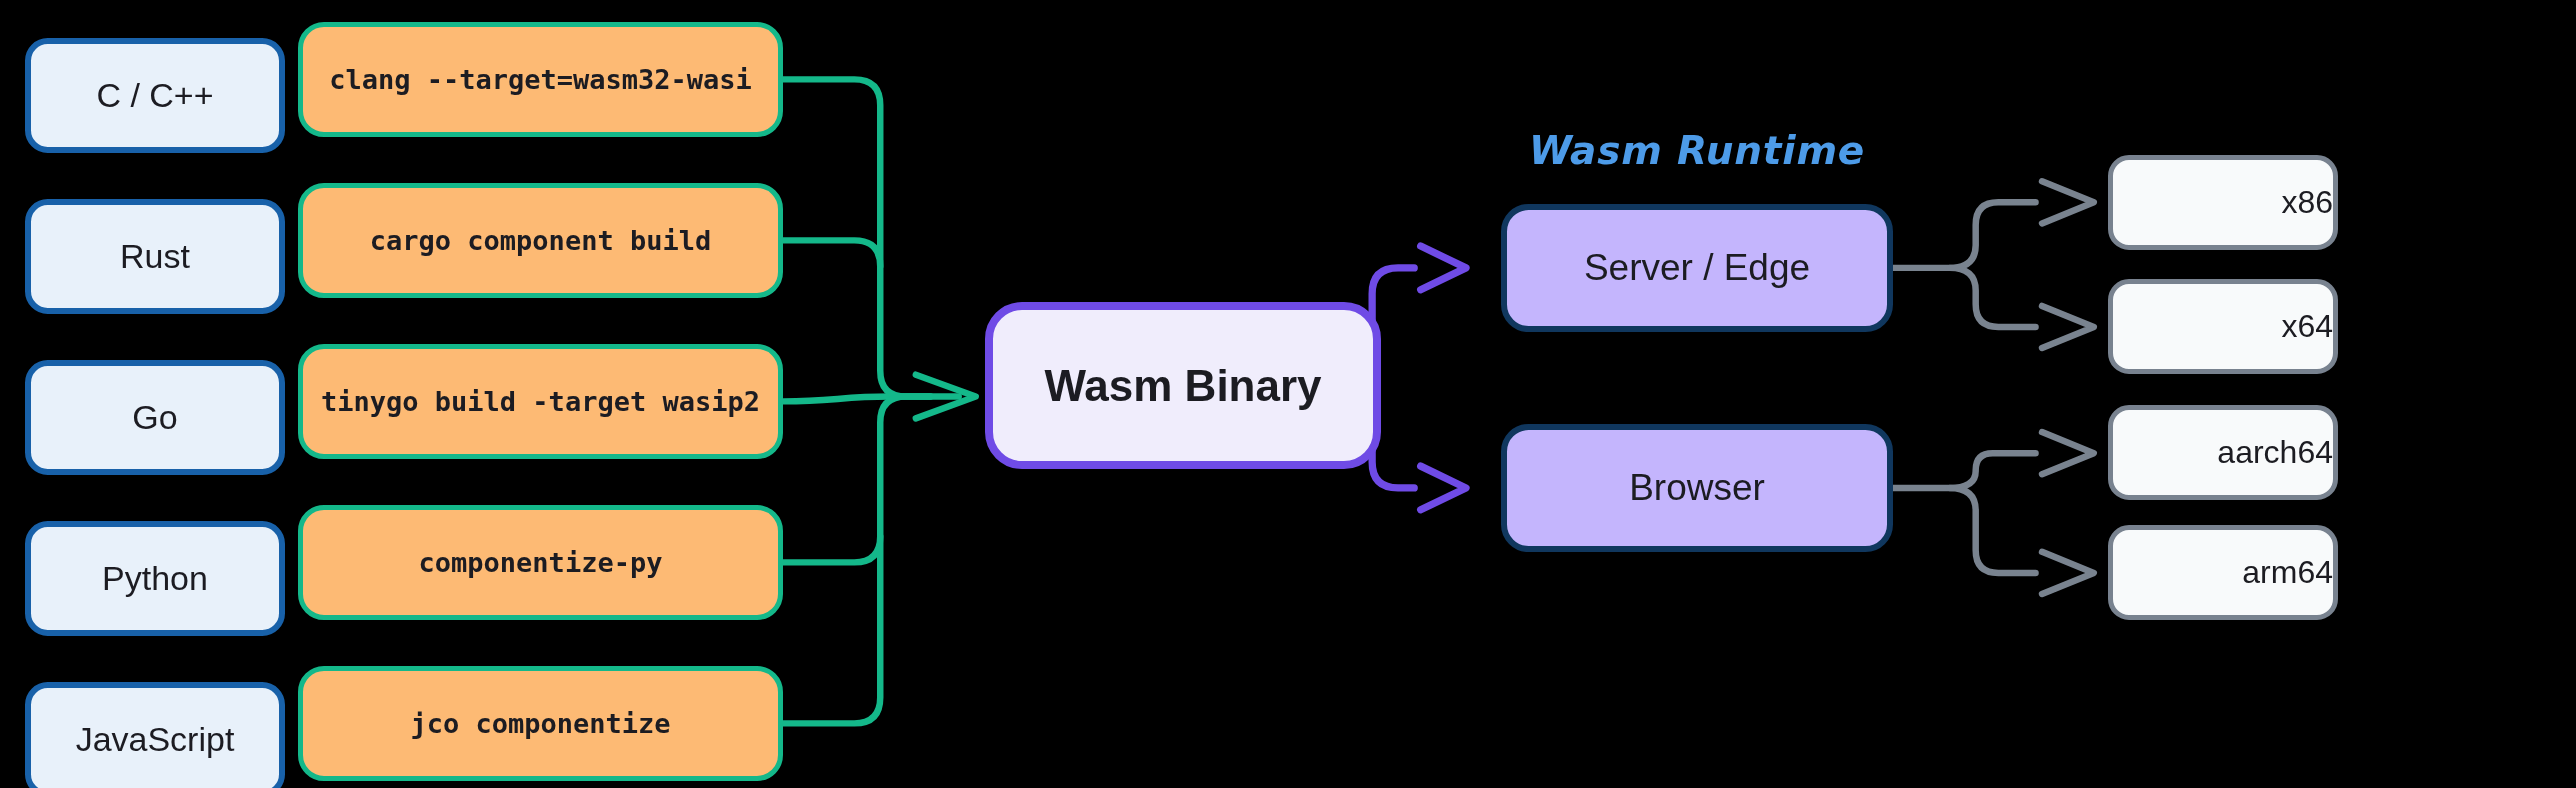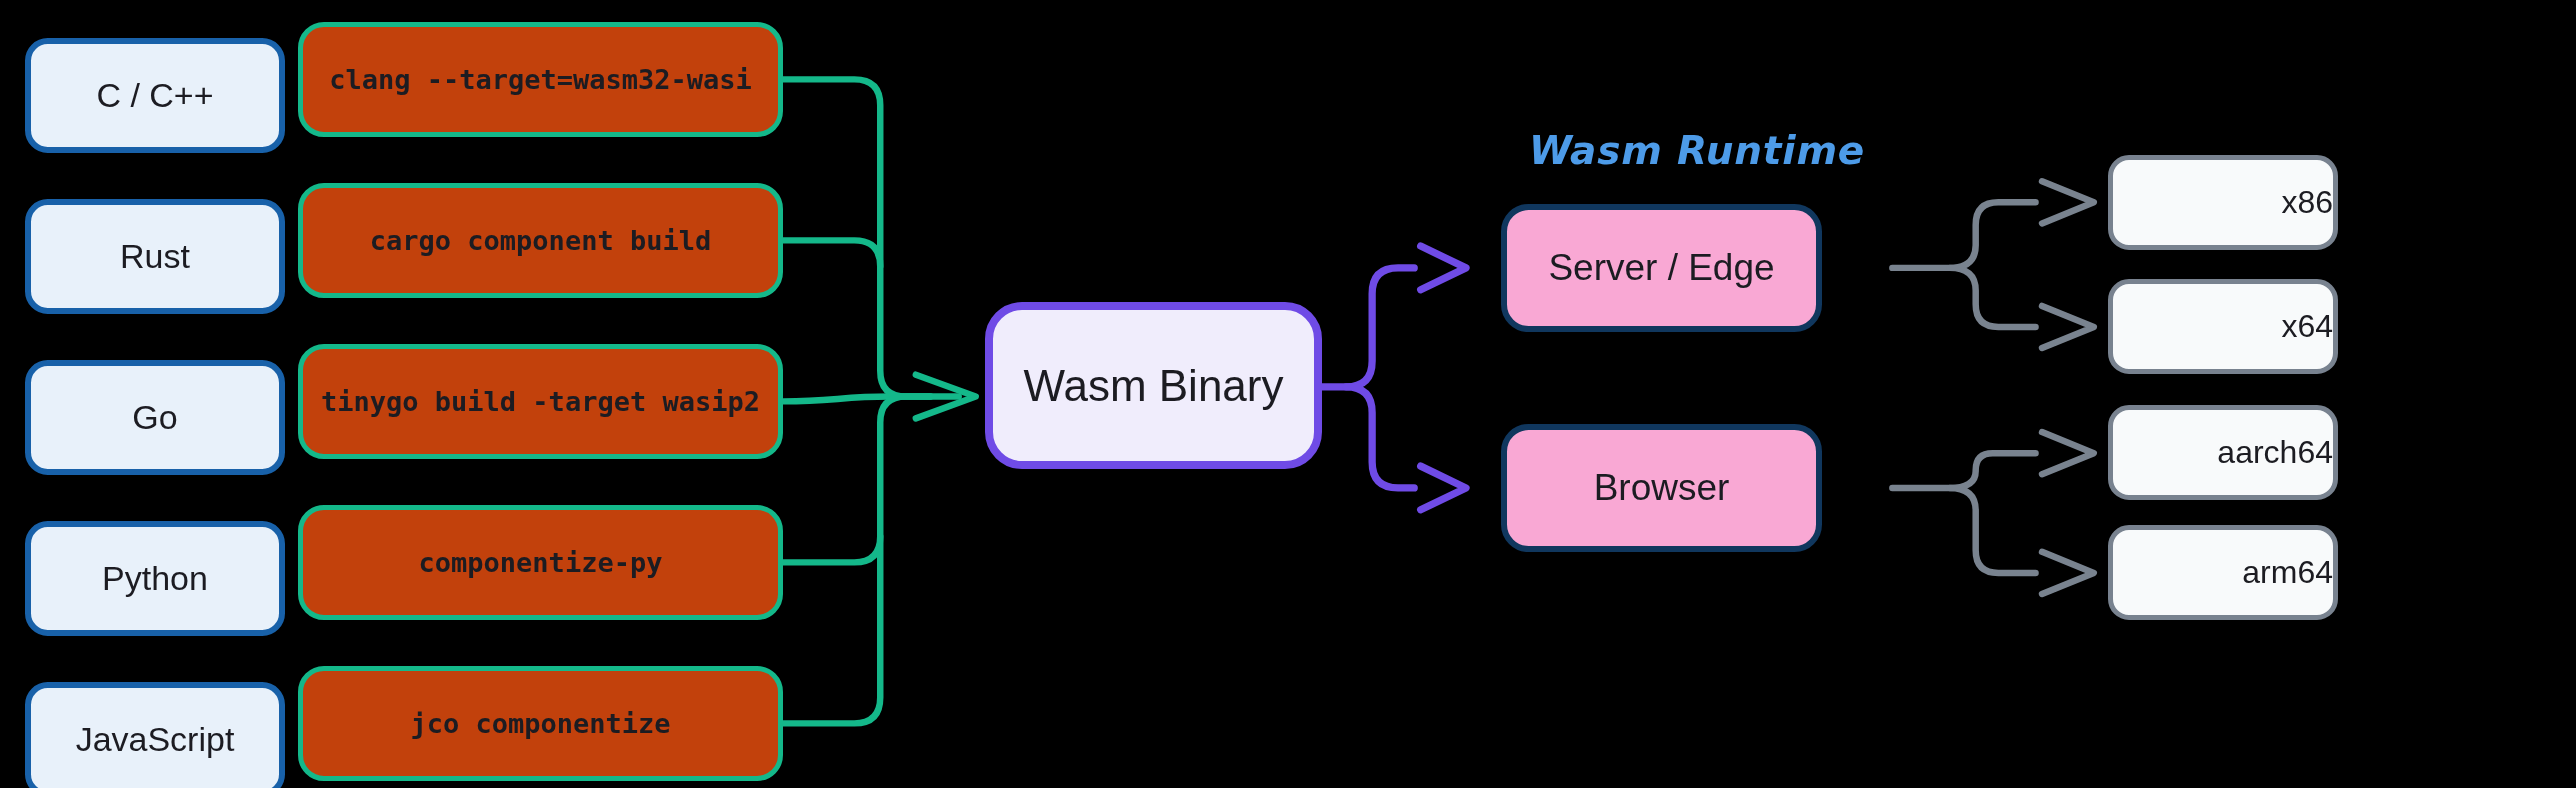--- a/index.html
+++ b/index.html
@@ -7,30 +7,30 @@
           font-family:"Liberation Sans", sans-serif;}
   #connectors{position:absolute;left:0;top:0;width:2576px;height:789px;}
 
   .node{position:absolute;display:flex;align-items:center;justify-content:center;
         box-sizing:border-box;color:#1c1c22;text-align:center;}
 
   
   .lang{left:25px;width:260px;height:115px;background:#e8f1fa;border:6.5px solid #1861a9;
         border-radius:22.7px;font-size:34px;font-weight:500;margin-top:16px;}
   
-  .cmd{left:298px;width:485px;height:115px;background:#c2410c;border:5.7px solid #14b88a;
+  .cmd{left:298px;width:485px;height:115px;background:#fdba74;border:5.7px solid #14b88a;
        border-radius:26px;font-family:"DejaVu Sans Mono", monospace;font-size:27px;font-weight:700;}
   .row0{top:22px}.row1{top:183px}.row2{top:344px}.row3{top:505px}.row4{top:666px}
 
   
-  .binary{left:985px;top:302px;width:337px;height:167px;background:#f0edfc;
-          border:8px solid #6f4be6;border-radius:37px;font-size:44px;font-weight:400;}
+  .binary{left:985px;top:302px;width:396px;height:167px;background:#f0edfc;
+          border:8px solid #6f4be6;border-radius:37px;font-size:44px;font-weight:700;}
 
   
-  .runtime{left:1501px;width:321px;height:128px;background:#f9a8d4;border:6.5px solid #10375e;
+  .runtime{left:1501px;width:392px;height:128px;background:#c4b5fd;border:6.5px solid #10375e;
            border-radius:27.5px;font-size:37px;font-weight:500;}
   .runtime.server{top:204px}
   .runtime.browser{top:424px}
 
   
   .arch{left:2108px;width:230px;height:95px;background:#f8fafb;border:5.7px solid #78828f;
         border-radius:21px;font-size:32px;font-weight:500;justify-content:flex-end;}
   .arch0{top:155px}.arch1{top:279px}.arch2{top:405px}.arch3{top:525px}
 
   

